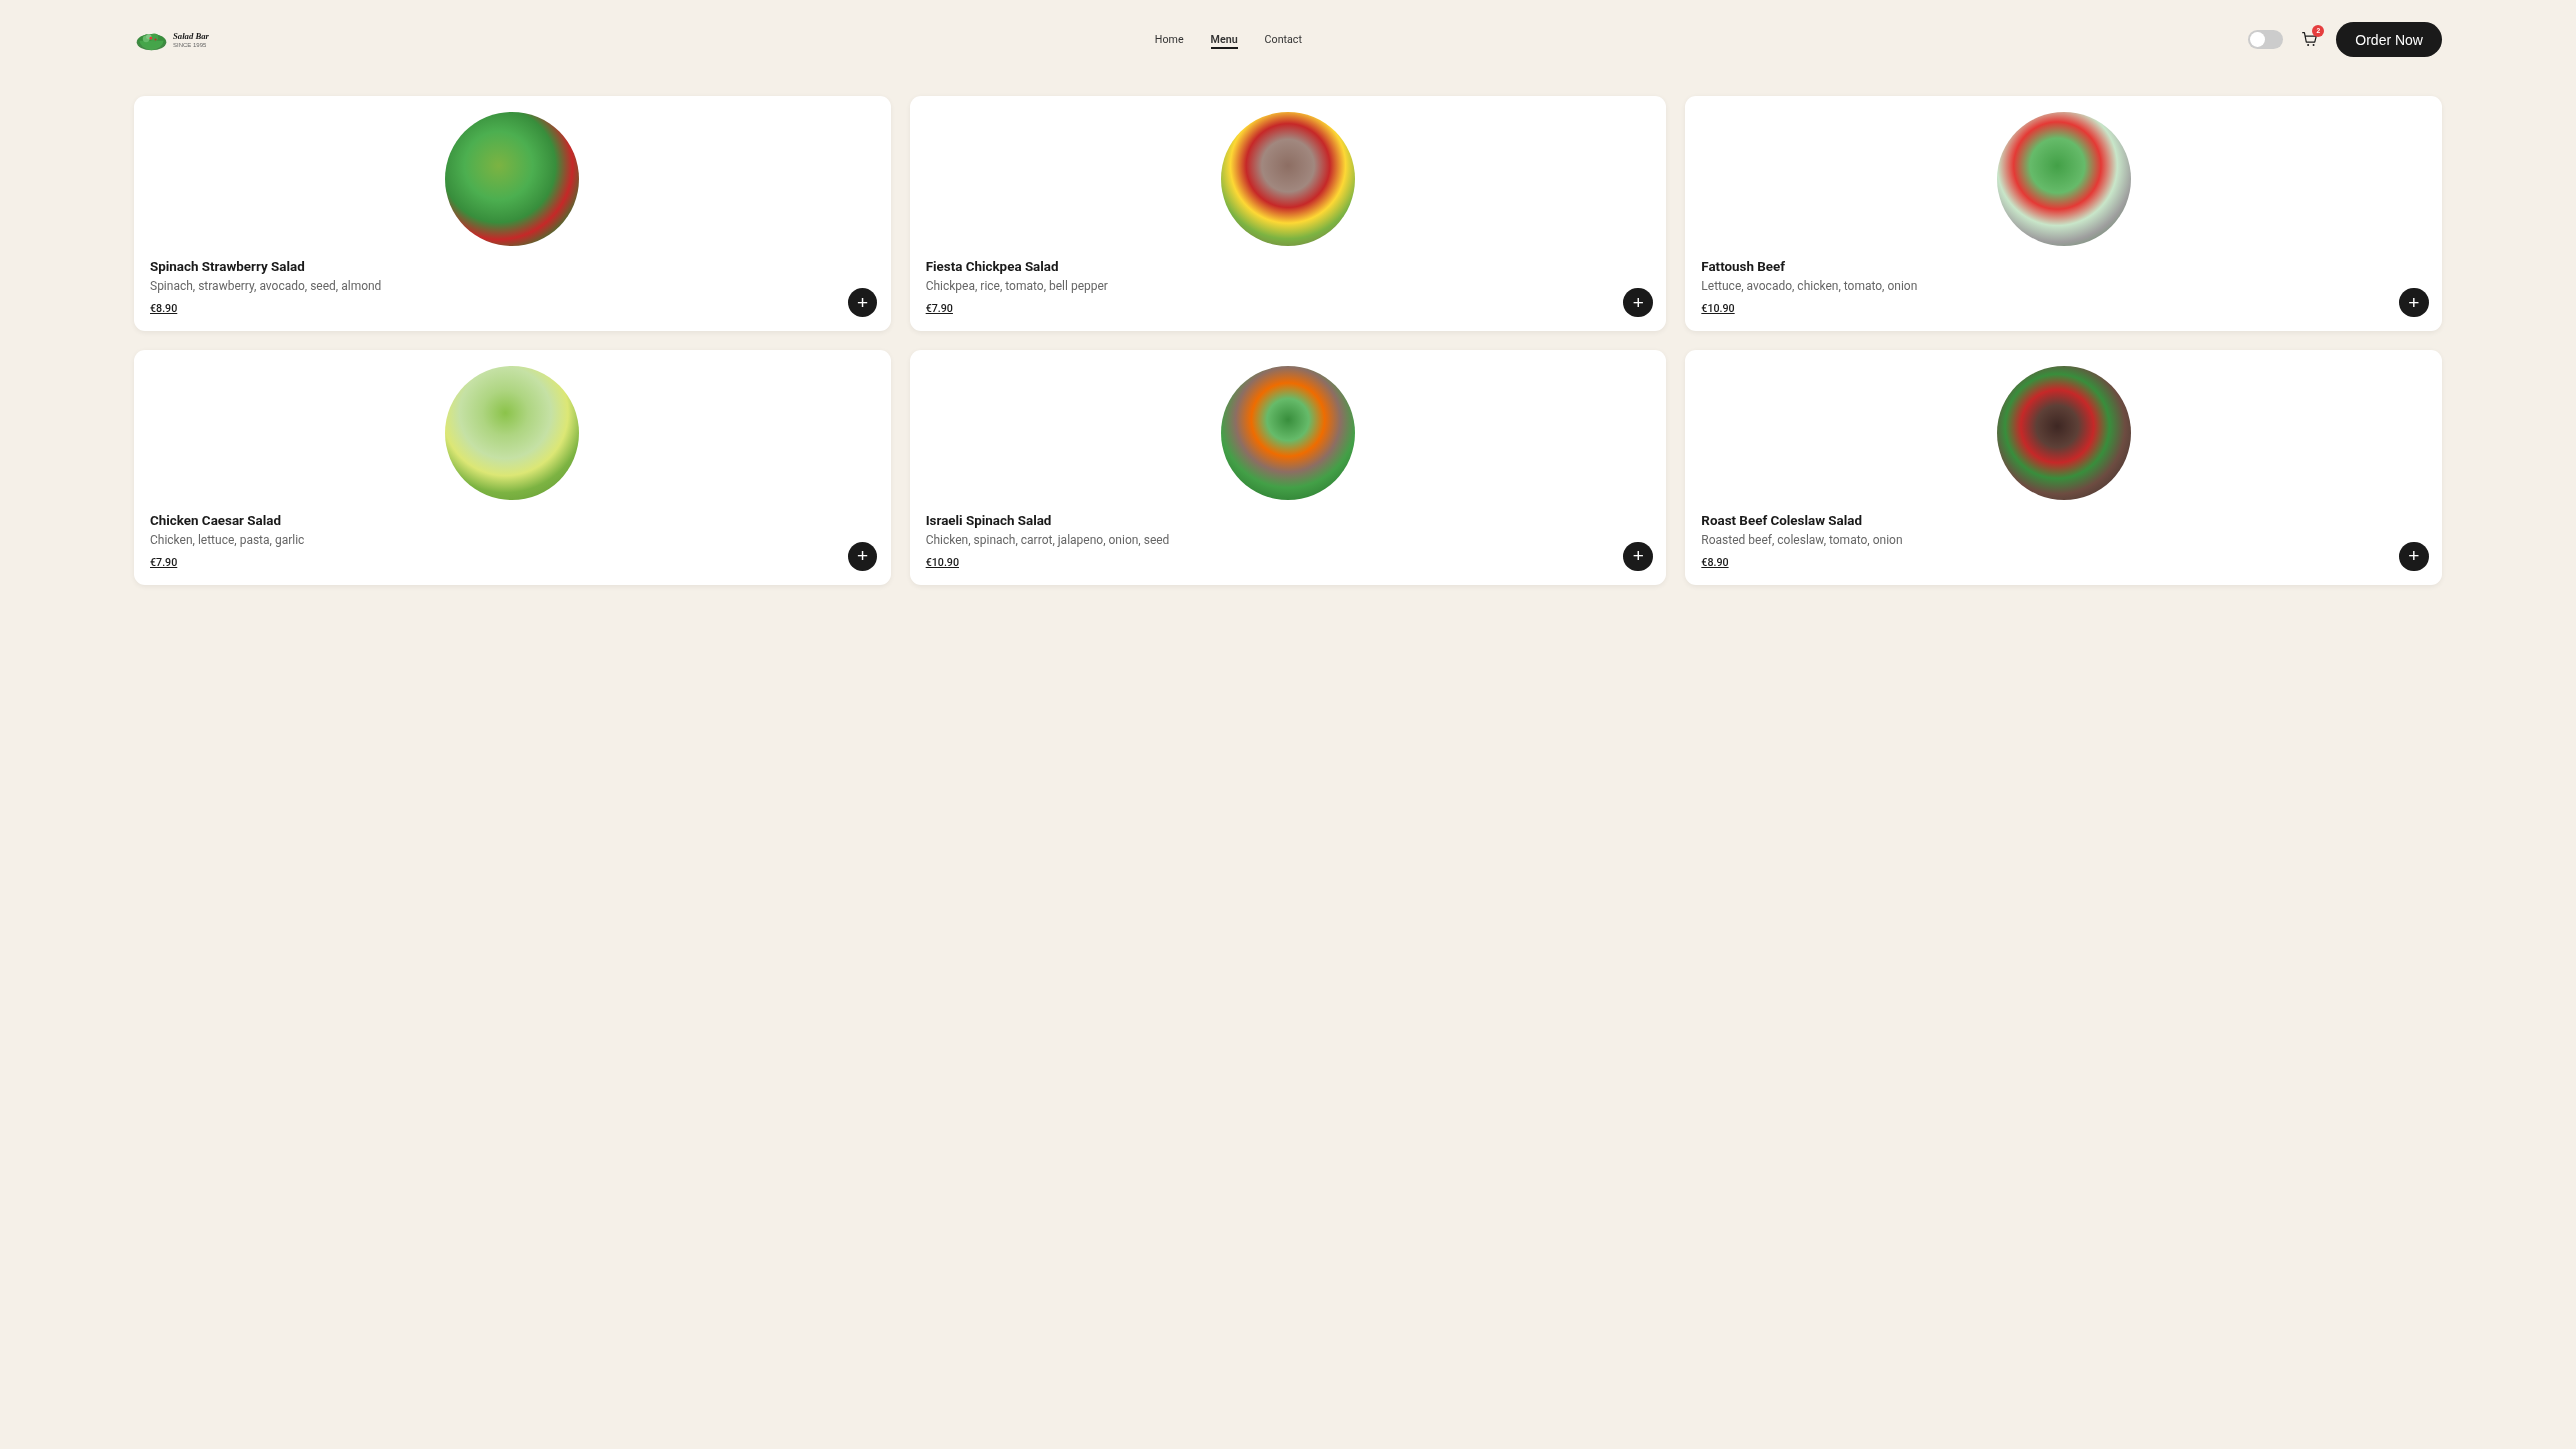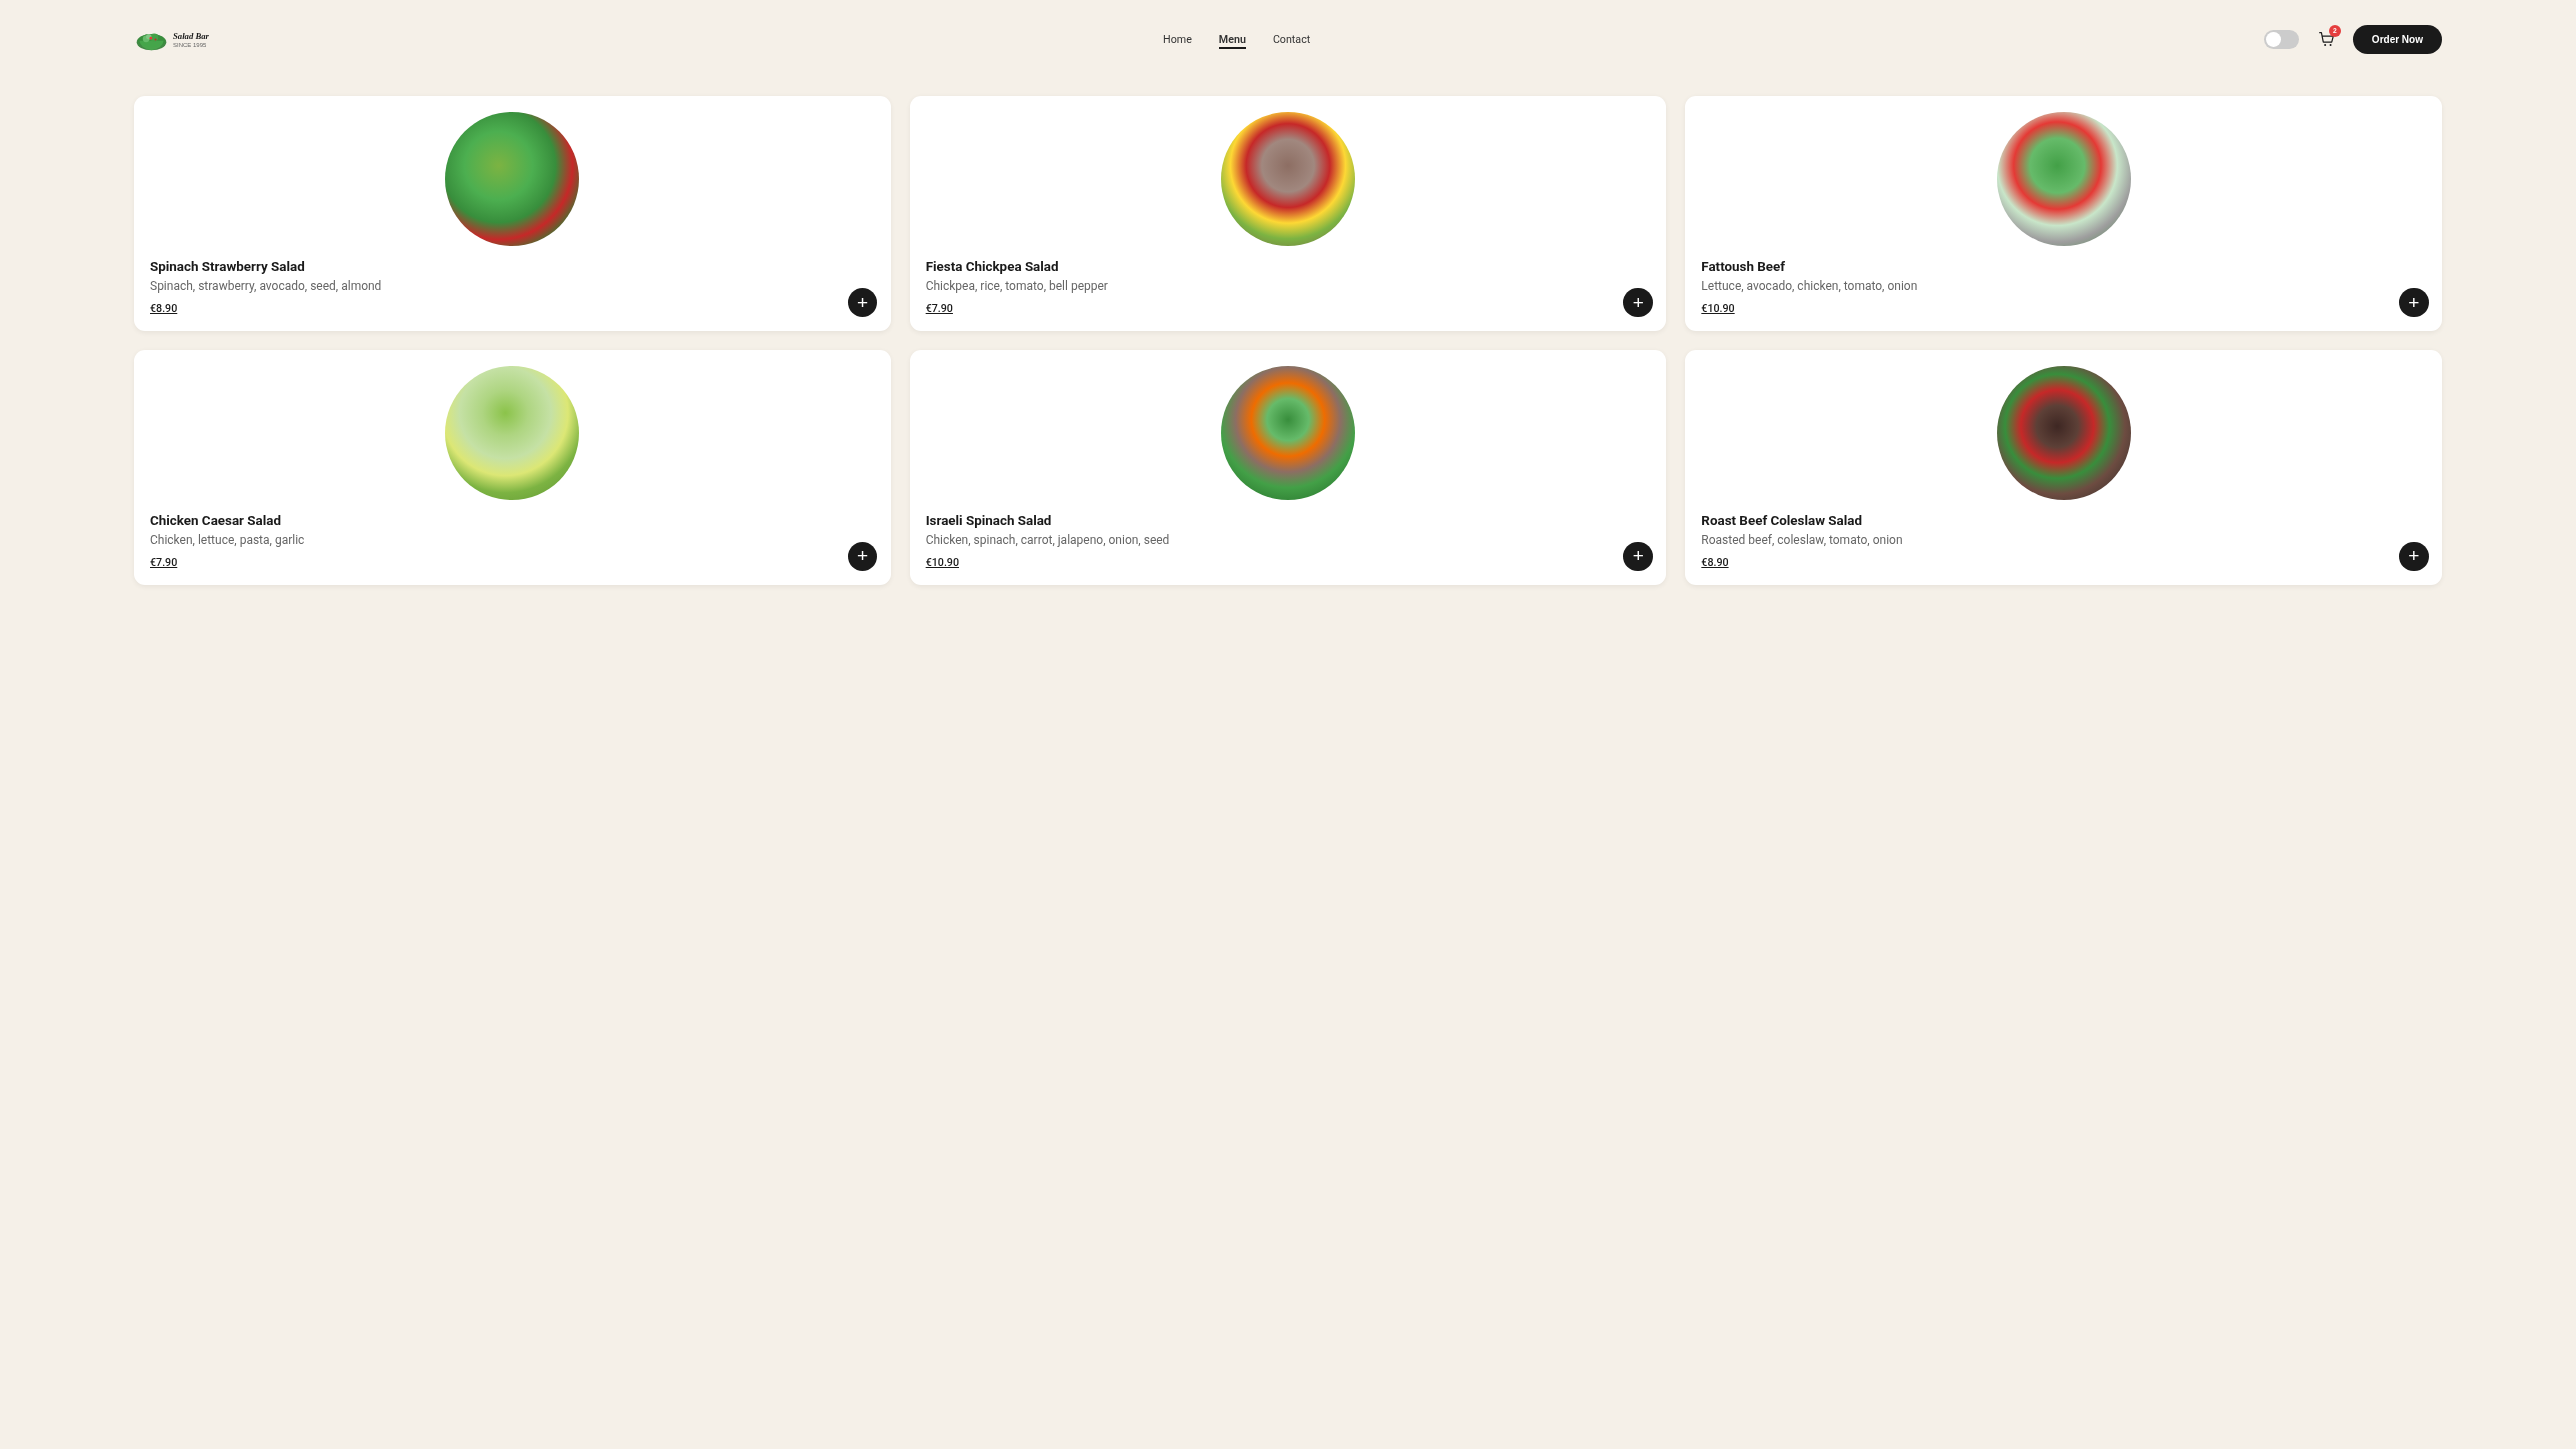--- a/index.html
+++ b/index.html
@@ -139,22 +139,22 @@
       align-items: center;
       justify-content: center;
     }
 
     .order-btn {
       background: #1a1a1a;
       color: white;
       border: none;
       border-radius: 20px;
       padding: 9.4px 19px;
-      font-size: 10px;
-      font-weight: 700;
+      font-size: 14px;
+      font-weight: 400;
       cursor: pointer;
       white-space: nowrap;
     }
 
     
     .main-content {
       padding: 27px 134px 40px;
     }
 
     .page-title {

